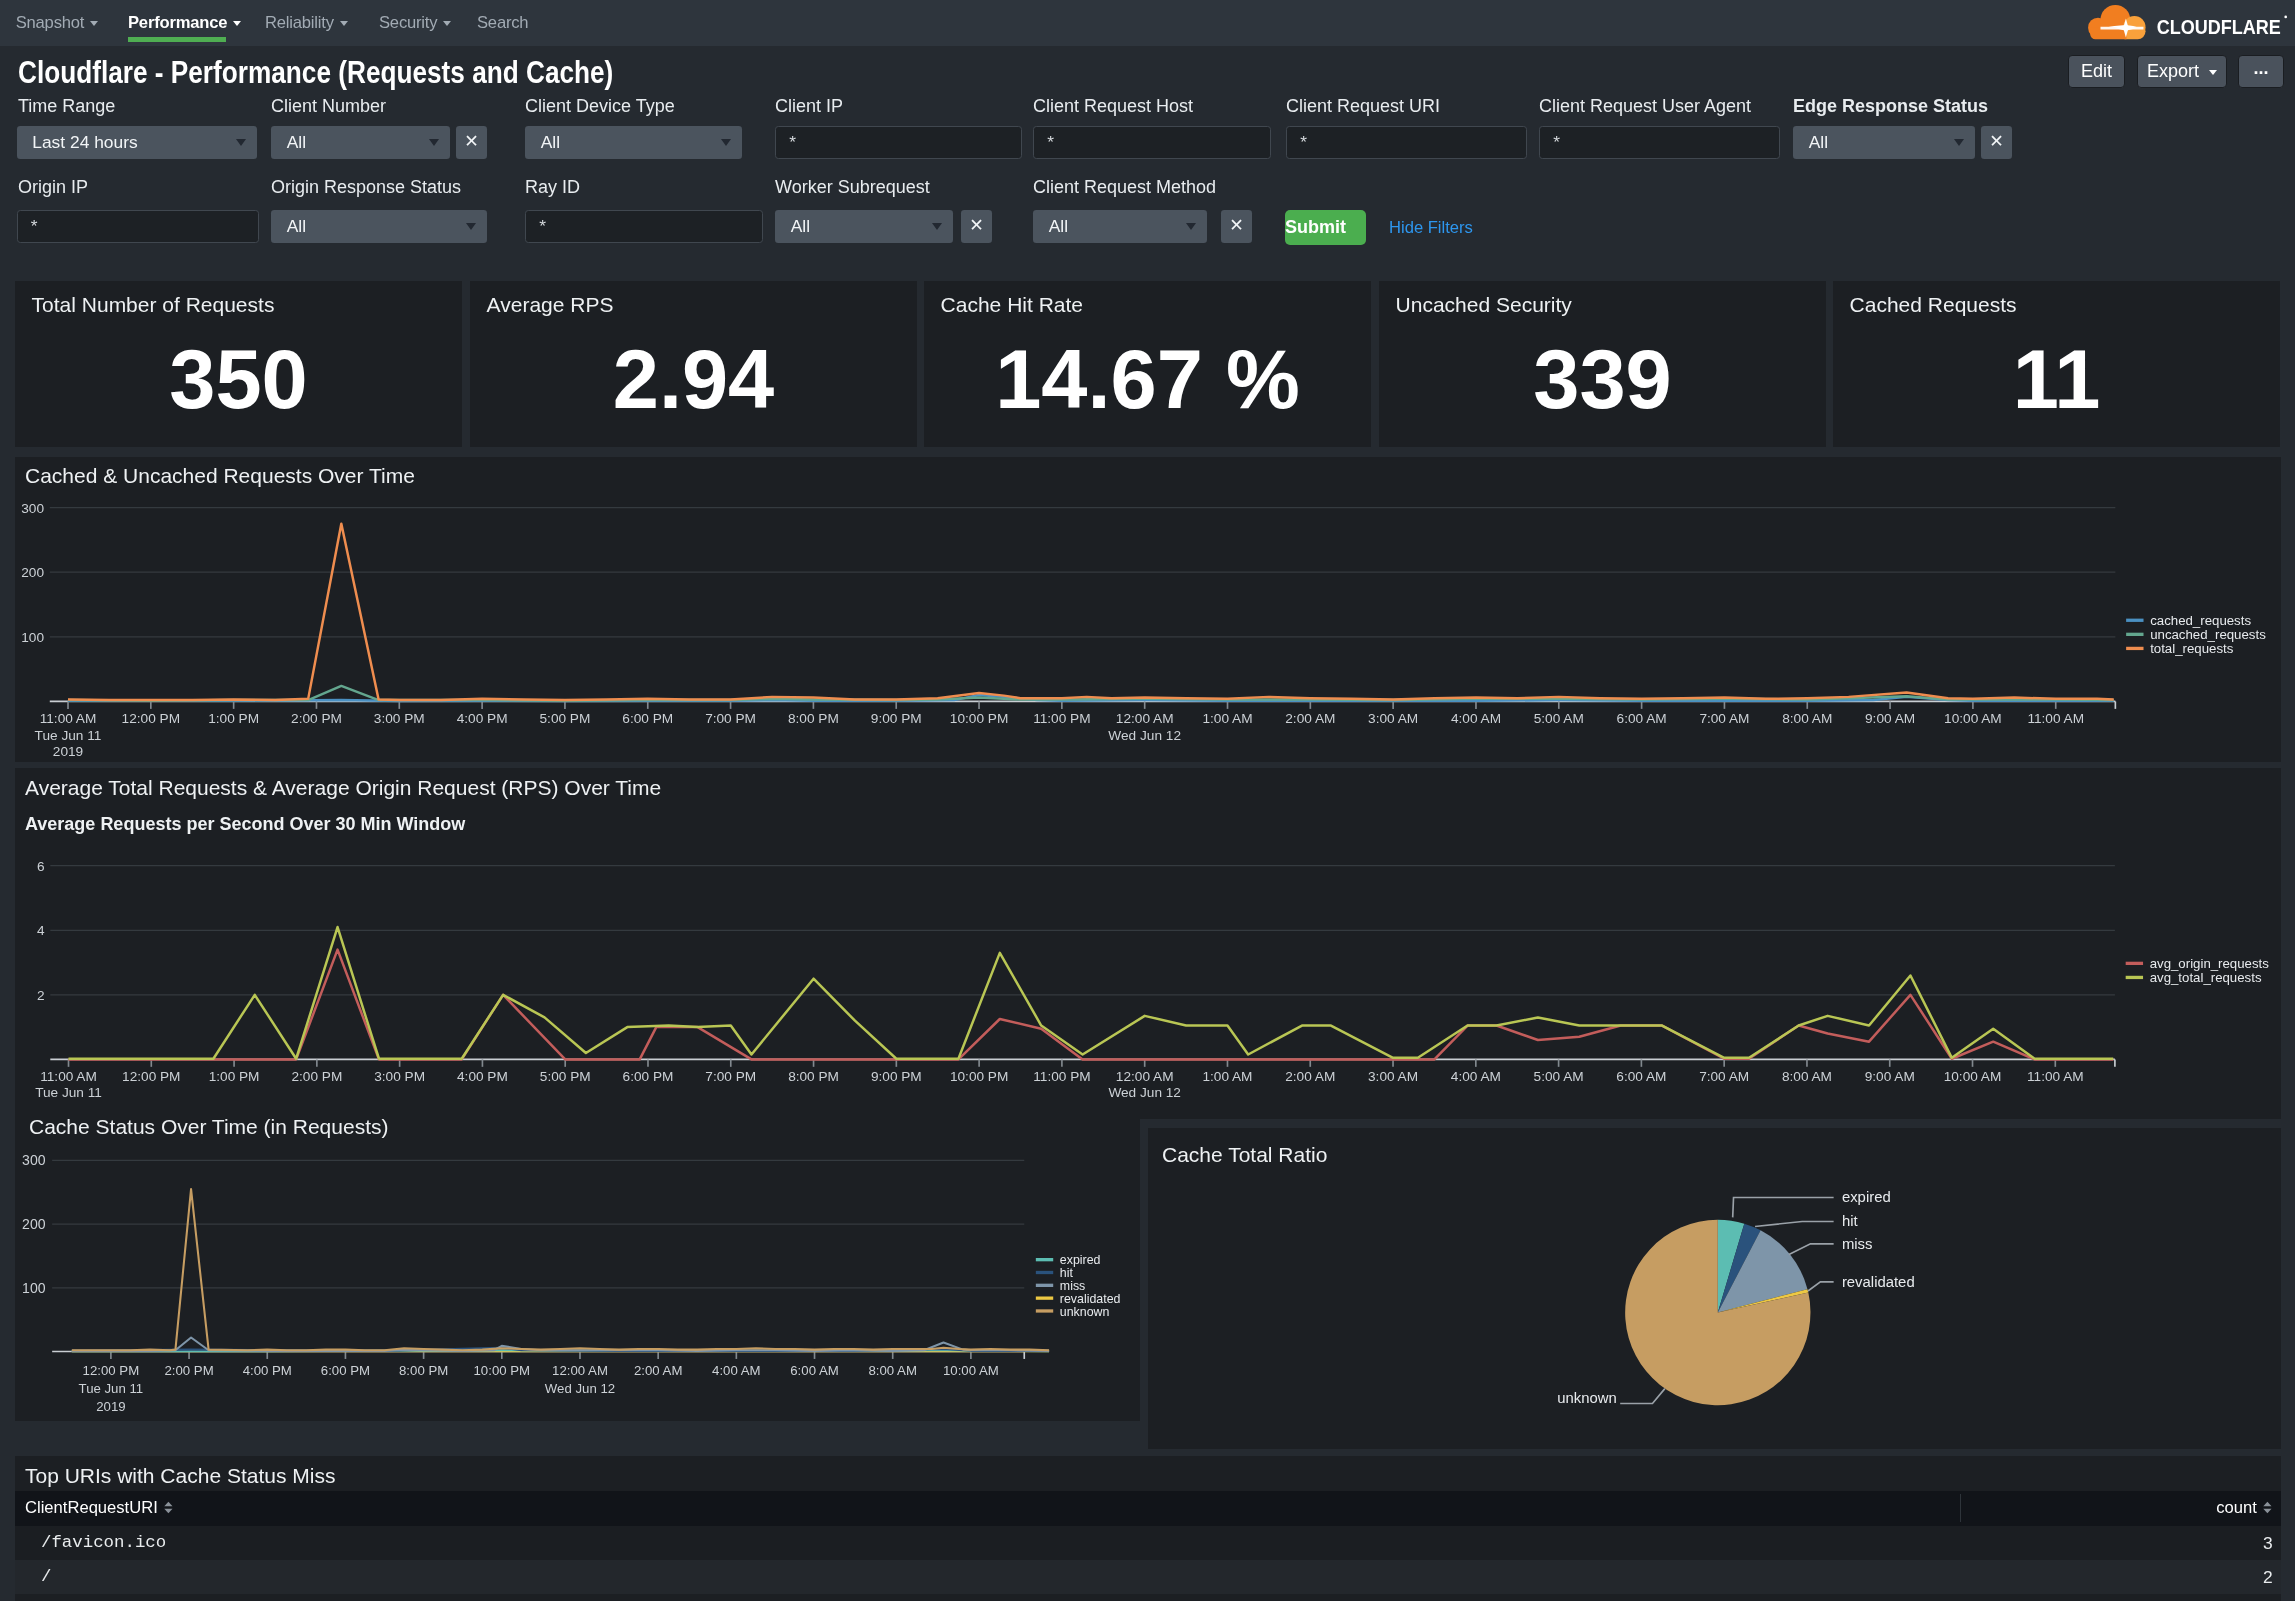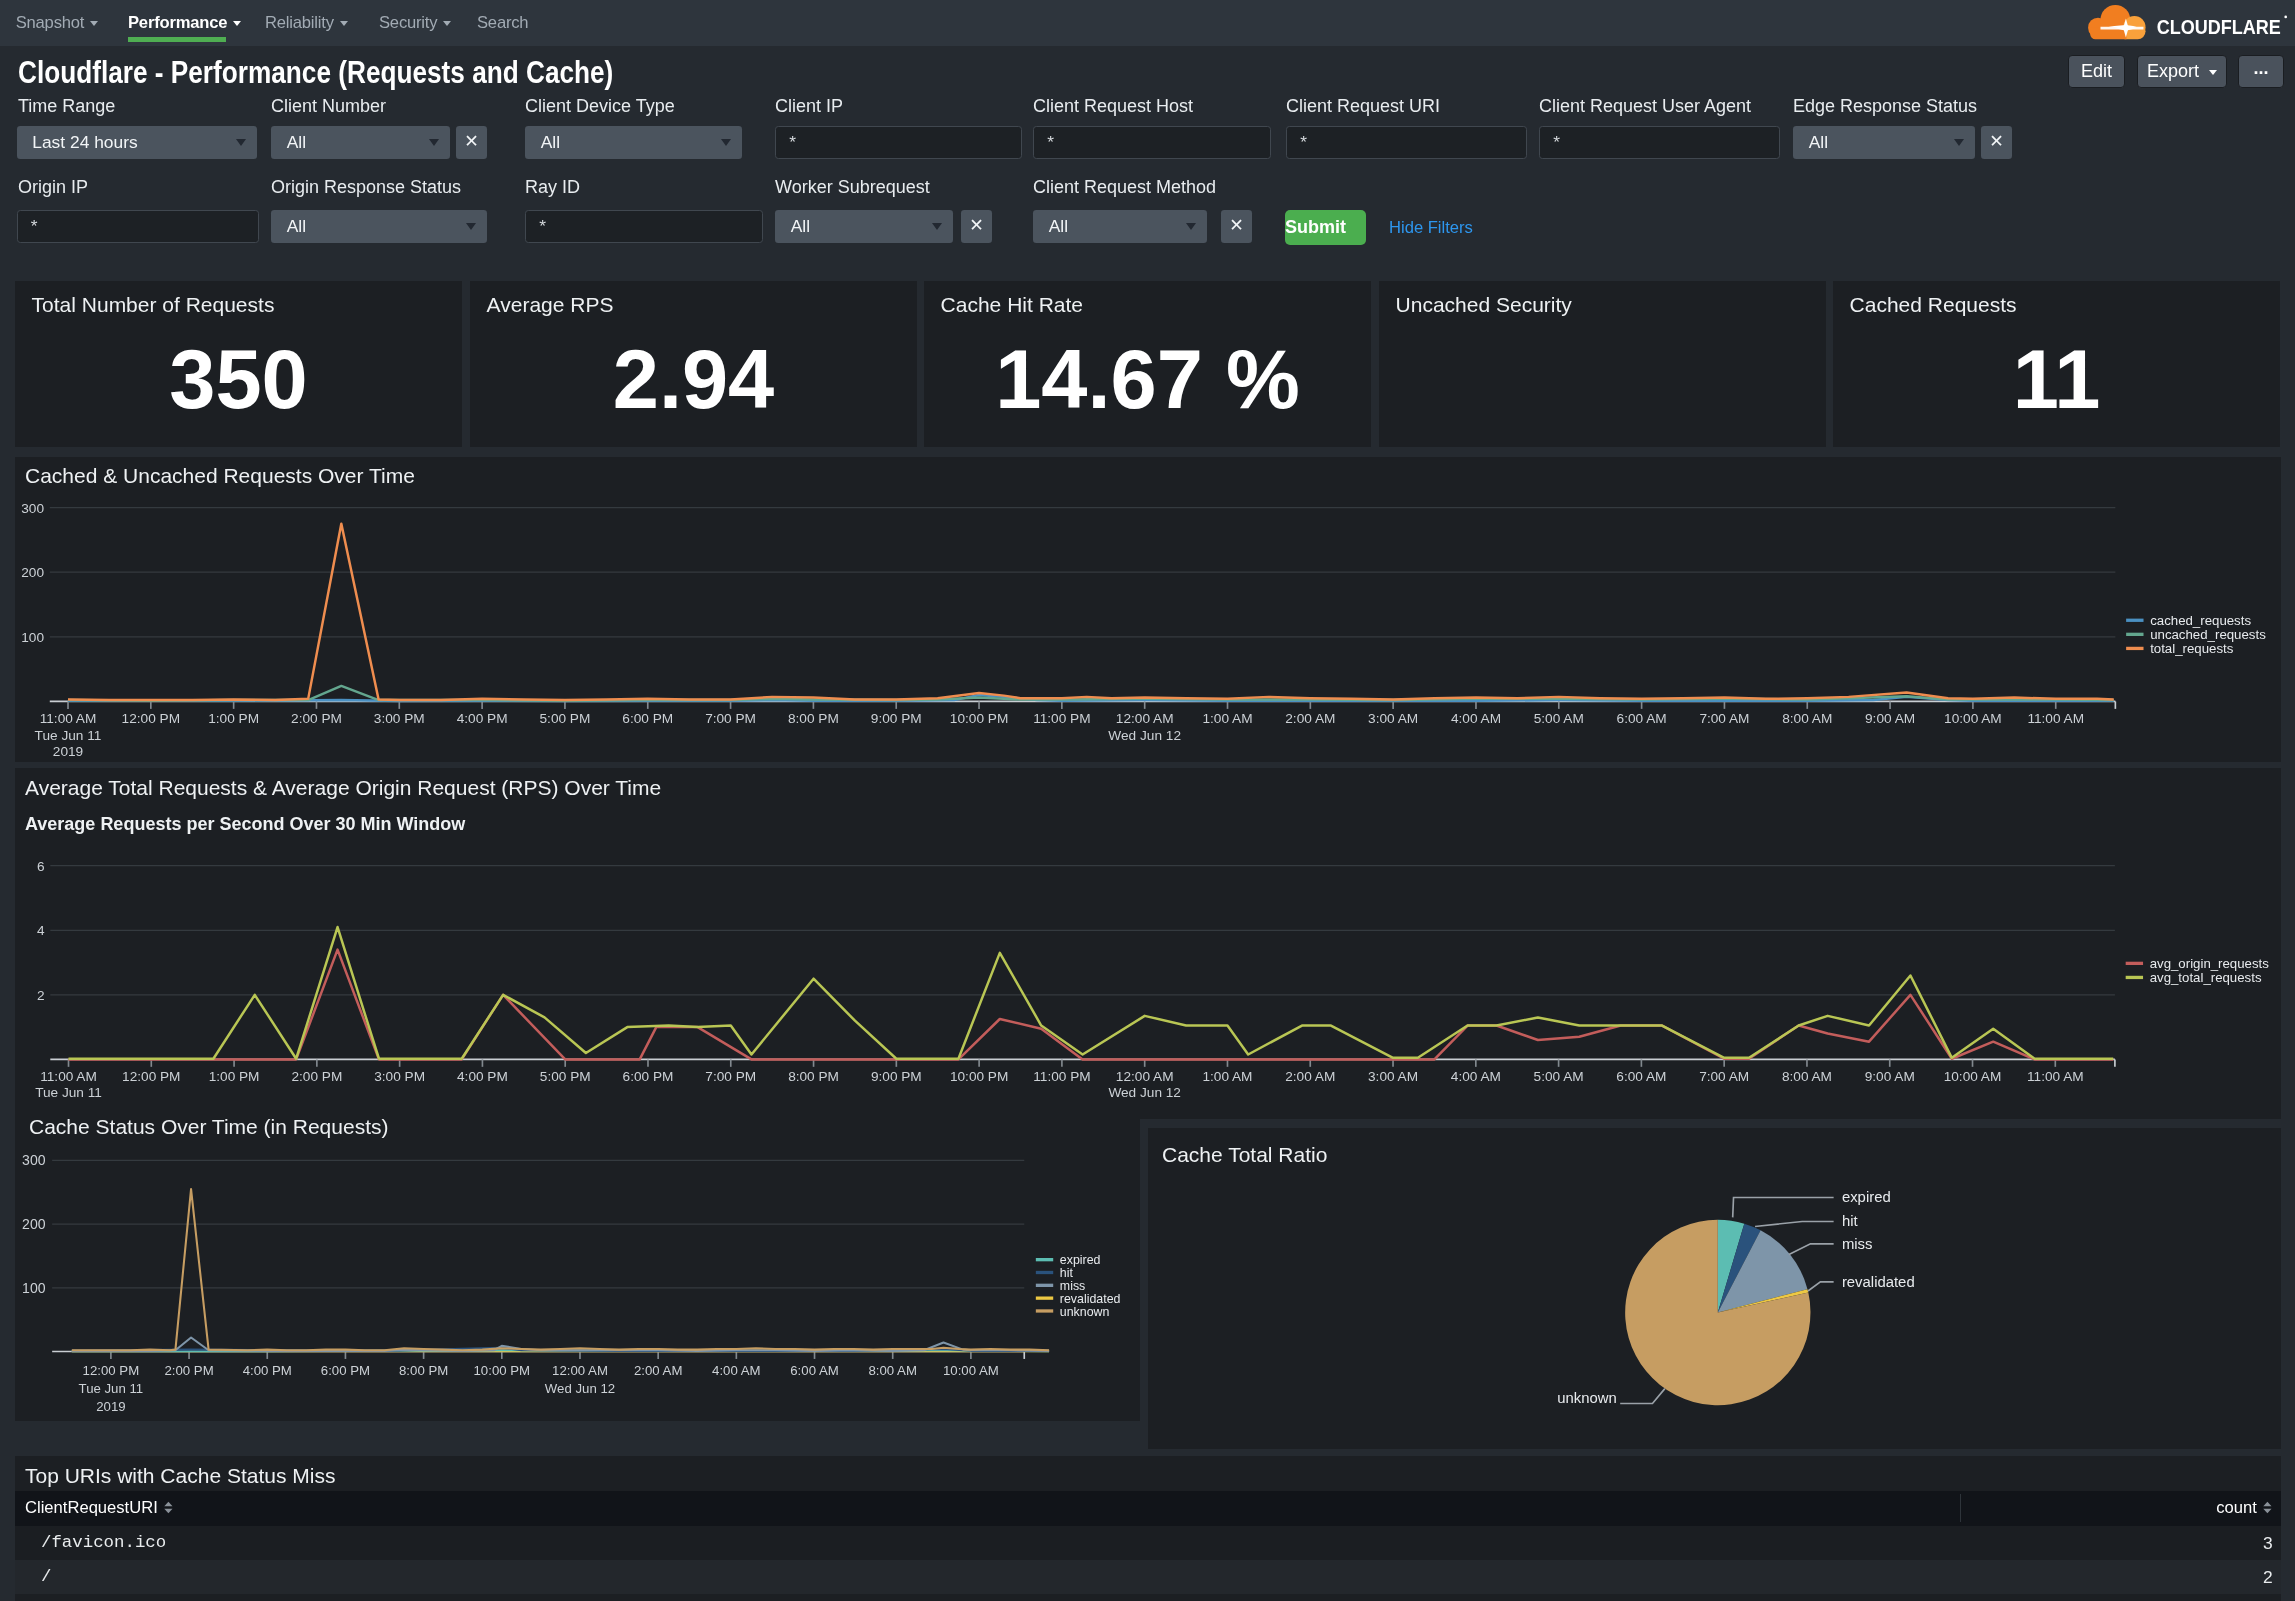--- a/index.html
+++ b/index.html
@@ -74,21 +74,21 @@
     <div class="flabel" style="left:525px;top:96px;">Client Device Type</div>
     <div class="sel" style="left:525px;top:126px;width:217px;">All<span class="car"></span></div>
     <div class="flabel" style="left:775px;top:96px;">Client IP</div>
     <div class="inp" style="left:775px;top:126px;width:247px;">*</div>
     <div class="flabel" style="left:1033px;top:96px;">Client Request Host</div>
     <div class="inp" style="left:1033px;top:126px;width:238px;">*</div>
     <div class="flabel" style="left:1286px;top:96px;">Client Request URI</div>
     <div class="inp" style="left:1286px;top:126px;width:241px;">*</div>
     <div class="flabel" style="left:1539px;top:96px;">Client Request User Agent</div>
     <div class="inp" style="left:1539px;top:126px;width:241px;">*</div>
-    <div class="flabel" style="left:1793px;top:96px;">Edge Response Status</div>
+    <div class="flabel" style="left:1793px;top:96px;font-weight:bold;">Edge Response Status</div>
     <div class="sel" style="left:1793px;top:126px;width:182px;">All<span class="car"></span></div>
     <div class="xbtn" style="left:1981px;top:126px;">✕</div>
     <div class="flabel" style="left:18px;top:177px;">Origin IP</div>
     <div class="inp" style="left:16.6px;top:210px;width:242px;">*</div>
     <div class="flabel" style="left:271px;top:177px;">Origin Response Status</div>
     <div class="sel" style="left:271px;top:210px;width:216px;">All<span class="car"></span></div>
     <div class="flabel" style="left:525px;top:177px;">Ray ID</div>
     <div class="inp" style="left:525px;top:210px;width:238px;">*</div>
     <div class="flabel" style="left:775px;top:177px;">Worker Subrequest</div>
     <div class="sel" style="left:775px;top:210px;width:178px;">All<span class="car"></span></div>
@@ -105,20 +105,21 @@
     <div class="panel" style="left:470px;top:281px;width:447px;height:166px;">
       <div class="ptitle" style="left:16.6px;top:11.6px;">Average RPS</div>
       <div class="kpival" style="top:38px;height:121px;line-height:121px;">2.94</div>
     </div>
     <div class="panel" style="left:924px;top:281px;width:447px;height:166px;">
       <div class="ptitle" style="left:16.6px;top:11.6px;">Cache Hit Rate</div>
       <div class="kpival" style="top:38px;height:121px;line-height:121px;">14.67 %</div>
     </div>
     <div class="panel" style="left:1379px;top:281px;width:447px;height:166px;">
       <div class="ptitle" style="left:16.6px;top:11.6px;">Uncached Security</div>
+      <div class="kpival" style="top:38px;height:121px;line-height:121px;">339</div>
     </div>
     <div class="panel" style="left:1833px;top:281px;width:447px;height:166px;">
       <div class="ptitle" style="left:16.6px;top:11.6px;">Cached Requests</div>
       <div class="kpival" style="top:38px;height:121px;line-height:121px;">11</div>
     </div>
     <div class="panel" style="left:15px;top:457px;width:2266px;height:305px;">
       <div class="ptitle" style="left:10px;top:6.6px;">Cached &amp; Uncached Requests Over Time</div>
       <svg class="abs" style="left:0;top:0;" width="2266" height="305" viewBox="0 0 2736 368">
         <line x1="42.0" y1="217.0" x2="2536.0" y2="217.0" stroke="#343a3f" stroke-width="1.5"></line>
         <text x="35.0" y="223.0" font-size="16.5" fill="#ccd1d6" text-anchor="end" font-weight="normal">100</text>

